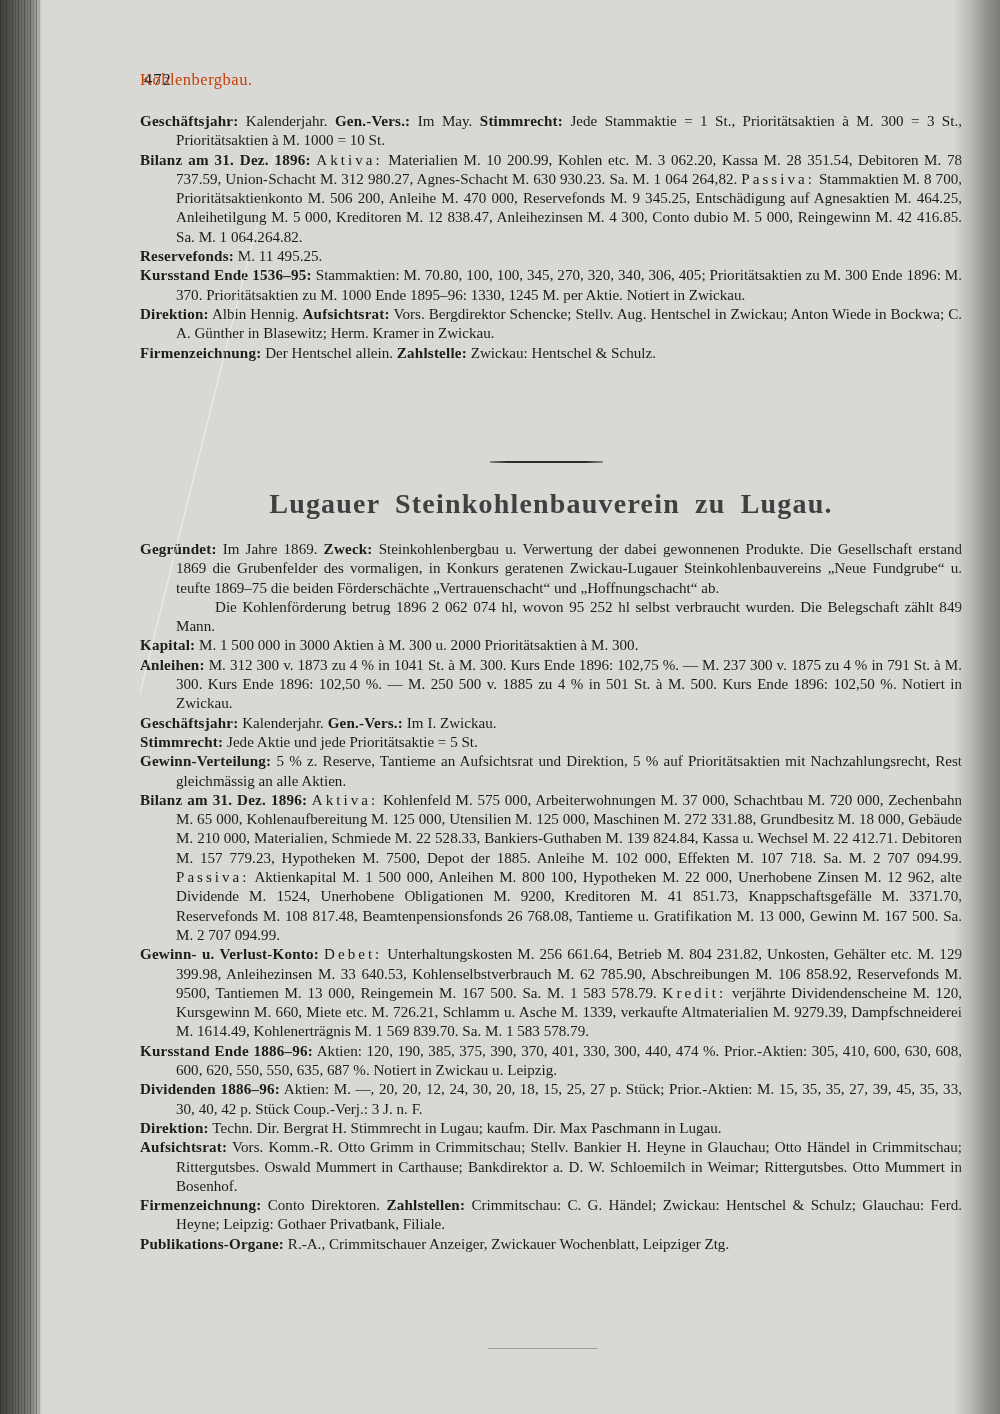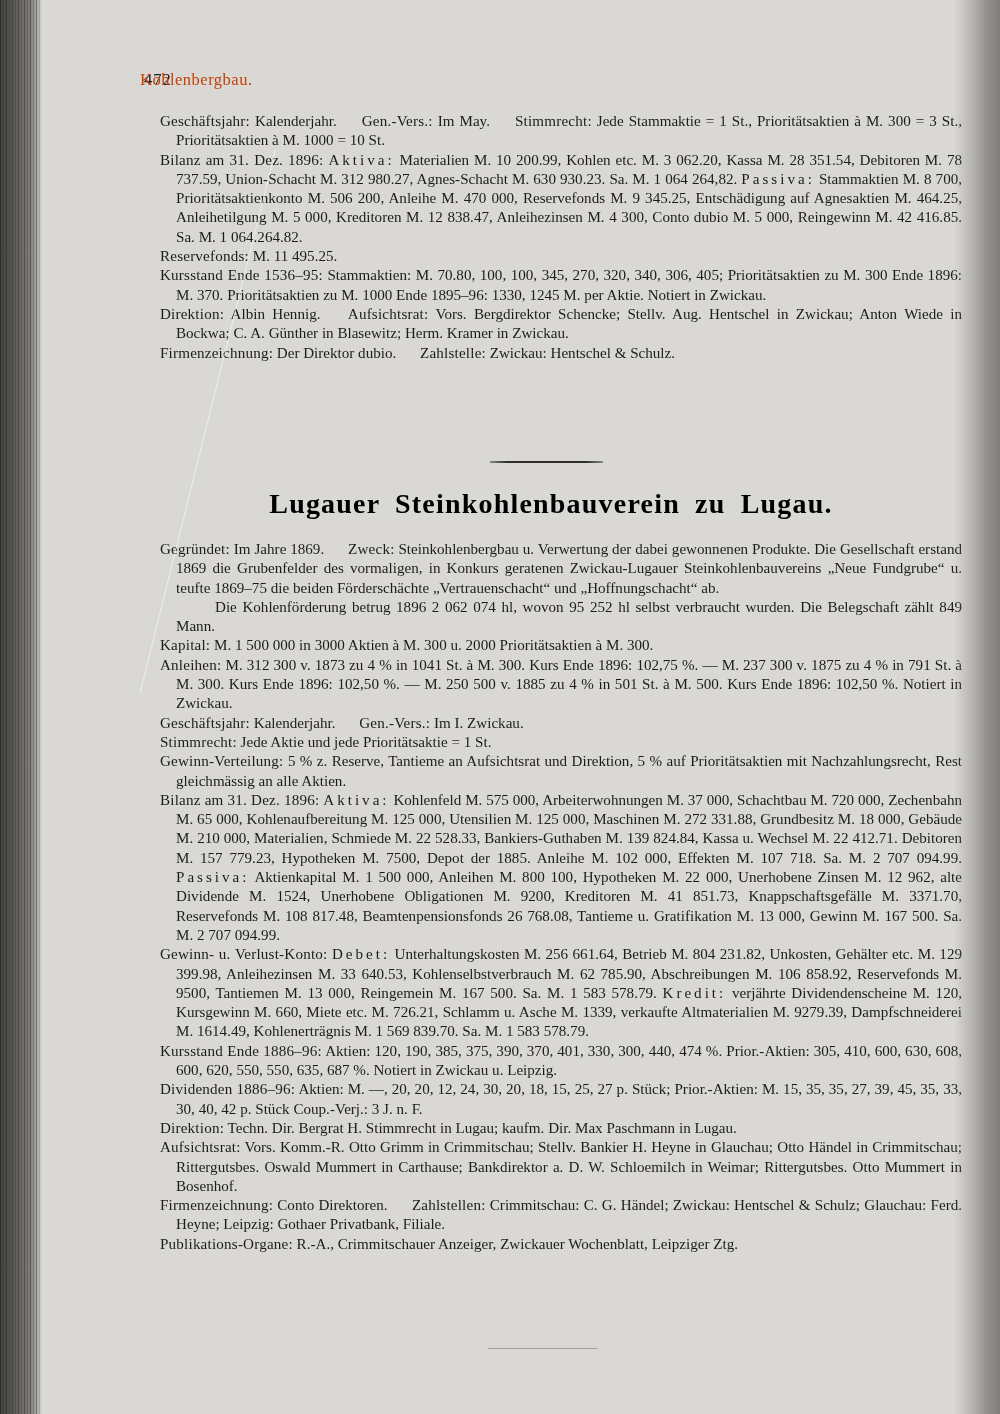--- a/index.html
+++ b/index.html
@@ -36,64 +36,64 @@
     position:absolute;left:140px;width:822px;z-index:1;
     font-size:15.1px;line-height:19.3px;
     text-align:justify;
   }
   .entry-1{top:112px;}
   .entry-2{top:540px;}
   .para{
     padding-left:36px;text-indent:-36px;margin:0;
   }
   .para.sub{text-indent:39px;}
-  .lbl{font-weight:normal;letter-spacing:.2px;margin-left:20px;}
+  .lbl{font-weight:bold;letter-spacing:.2px;}
   .sperr{letter-spacing:3px;}
   .rule{
     position:absolute;height:2px;z-index:1;border:none;margin:0;
   }
   .rule-top{left:490px;top:461px;width:113px;background:linear-gradient(90deg,rgba(40,40,38,.45),#2e2d2b 15%,#2e2d2b 85%,rgba(40,40,38,.45));}
   .rule-bottom{left:488px;top:1348px;width:110px;height:1px;background:rgba(60,60,58,.35);}
   .section-title{
     position:absolute;left:140px;top:488px;width:822px;z-index:1;
     text-align:center;font-size:28px;font-weight:bold;
-    letter-spacing:1.2px;word-spacing:7px;color:#000000;
+    letter-spacing:1.2px;word-spacing:7px;color:#404040;
   }
 </style>
 </head>
 <body>
 
 <div class="gutter-left"></div>
 <div class="gutter-right"></div>
 <div class="scratch" style="left:275px;top:150px;height:560px;transform:rotate(14deg);transform-origin:top;"></div>
 
 <div class="header">
   <span class="page-number">472</span>
   <span class="running-title">Kohlenbergbau.</span>
 </div>
 
 <div class="entry entry-1">
   <p class="para"><span class="lbl">Geschäftsjahr:</span><span> Kalenderjahr. </span><span class="lbl">Gen.-Vers.:</span><span> Im May. </span><span class="lbl">Stimmrecht:</span><span> Jede Stammaktie = 1 St., Prioritätsaktien à M. 300 = 3 St., Prioritätsaktien à M. 1000 = 10 St.</span></p>
   <p class="para"><span class="lbl">Bilanz am 31. Dez. 1896:</span><span> </span><span class="sperr">Aktiva:</span><span> Materialien M. 10 200.99, Kohlen etc. M. 3 062.20, Kassa M. 28 351.54, Debitoren M. 78 737.59, Union-Schacht M. 312 980.27, Agnes-Schacht M. 630 930.23. Sa. M. 1 064 264,82. </span><span class="sperr">Passiva:</span><span> Stammaktien M. 8 700, Prioritätsaktienkonto M. 506 200, Anleihe M. 470 000, Reservefonds M. 9 345.25, Entschädigung auf Agnesaktien M. 464.25, Anleihetilgung M. 5 000, Kreditoren M. 12 838.47, Anleihezinsen M. 4 300, Conto dubio M. 5 000, Reingewinn M. 42 416.85. Sa. M. 1 064.264.82.</span></p>
   <p class="para"><span class="lbl">Reservefonds:</span><span> M. 11 495.25.</span></p>
   <p class="para"><span class="lbl">Kursstand Ende 1536–95:</span><span> Stammaktien: M. 70.80, 100, 100, 345, 270, 320, 340, 306, 405; Prioritätsaktien zu M. 300 Ende 1896: M. 370. Prioritätsaktien zu M. 1000 Ende 1895–96: 1330, 1245 M. per Aktie. Notiert in Zwickau.</span></p>
   <p class="para"><span class="lbl">Direktion:</span><span> Albin Hennig. </span><span class="lbl">Aufsichtsrat:</span><span> Vors. Bergdirektor Schencke; Stellv. Aug. Hentschel in Zwickau; Anton Wiede in Bockwa; C. A. Günther in Blasewitz; Herm. Kramer in Zwickau.</span></p>
-  <p class="para"><span class="lbl">Firmenzeichnung:</span><span> Der Direktor dubio. </span><span class="lbl">Zahlstelle:</span><span> Zwickau: Hentschel &amp; Schulz.</span></p>
+  <p class="para"><span class="lbl">Firmenzeichnung:</span><span> Der Hentschel allein. </span><span class="lbl">Zahlstelle:</span><span> Zwickau: Hentschel &amp; Schulz.</span></p>
 </div>
 
 <hr class="rule rule-top">
 <div class="section-title">Lugauer Steinkohlenbauverein zu Lugau.</div>
 
 <div class="entry entry-2">
   <p class="para"><span class="lbl">Gegründet:</span><span> Im Jahre 1869. </span><span class="lbl">Zweck:</span><span> Steinkohlenbergbau u. Verwertung der dabei gewonnenen Produkte. Die Gesellschaft erstand 1869 die Grubenfelder des vormaligen, in Konkurs geratenen Zwickau-Lugauer Steinkohlenbauvereins „Neue Fundgrube“ u. teufte 1869–75 die beiden Förderschächte „Vertrauenschacht“ und „Hoffnungschacht“ ab.</span></p>
   <p class="para sub"><span>Die Kohlenförderung betrug 1896 2 062 074 hl, wovon 95 252 hl selbst verbraucht wurden. Die Belegschaft zählt 849 Mann.</span></p>
   <p class="para"><span class="lbl">Kapital:</span><span> M. 1 500 000 in 3000 Aktien à M. 300 u. 2000 Prioritätsaktien à M. 300.</span></p>
   <p class="para"><span class="lbl">Anleihen:</span><span> M. 312 300 v. 1873 zu 4 % in 1041 St. à M. 300. Kurs Ende 1896: 102,75 %. — M. 237 300 v. 1875 zu 4 % in 791 St. à M. 300. Kurs Ende 1896: 102,50 %. — M. 250 500 v. 1885 zu 4 % in 501 St. à M. 500. Kurs Ende 1896: 102,50 %. Notiert in Zwickau.</span></p>
   <p class="para"><span class="lbl">Geschäftsjahr:</span><span> Kalenderjahr. </span><span class="lbl">Gen.-Vers.:</span><span> Im I. Zwickau.</span></p>
-  <p class="para"><span class="lbl">Stimmrecht:</span><span> Jede Aktie und jede Prioritätsaktie = 1 St.</span></p>
+  <p class="para"><span class="lbl">Stimmrecht:</span><span> Jede Aktie und jede Prioritätsaktie = 5 St.</span></p>
   <p class="para"><span class="lbl">Gewinn-Verteilung:</span><span> 5 % z. Reserve, Tantieme an Aufsichtsrat und Direktion, 5 % auf Prioritätsaktien mit Nachzahlungsrecht, Rest gleichmässig an alle Aktien.</span></p>
   <p class="para"><span class="lbl">Bilanz am 31. Dez. 1896:</span><span> </span><span class="sperr">Aktiva:</span><span> Kohlenfeld M. 575 000, Arbeiterwohnungen M. 37 000, Schachtbau M. 720 000, Zechenbahn M. 65 000, Kohlenaufbereitung M. 125 000, Utensilien M. 125 000, Maschinen M. 272 331.88, Grundbesitz M. 18 000, Gebäude M. 210 000, Materialien, Schmiede M. 22 528.33, Bankiers-Guthaben M. 139 824.84, Kassa u. Wechsel M. 22 412.71. Debitoren M. 157 779.23, Hypotheken M. 7500, Depot der 1885. Anleihe M. 102 000, Effekten M. 107 718. Sa. M. 2 707 094.99. </span><span class="sperr">Passiva:</span><span> Aktienkapital M. 1 500 000, Anleihen M. 800 100, Hypotheken M. 22 000, Unerhobene Zinsen M. 12 962, alte Dividende M. 1524, Unerhobene Obligationen M. 9200, Kreditoren M. 41 851.73, Knappschaftsgefälle M. 3371.70, Reservefonds M. 108 817.48, Beamtenpensionsfonds 26 768.08, Tantieme u. Gratifikation M. 13 000, Gewinn M. 167 500. Sa. M. 2 707 094.99.</span></p>
   <p class="para"><span class="lbl">Gewinn- u. Verlust-Konto:</span><span> </span><span class="sperr">Debet:</span><span> Unterhaltungskosten M. 256 661.64, Betrieb M. 804 231.82, Unkosten, Gehälter etc. M. 129 399.98, Anleihezinsen M. 33 640.53, Kohlenselbstverbrauch M. 62 785.90, Abschreibungen M. 106 858.92, Reservefonds M. 9500, Tantiemen M. 13 000, Reingemein M. 167 500. Sa. M. 1 583 578.79. </span><span class="sperr">Kredit:</span><span> verjährte Dividendenscheine M. 120, Kursgewinn M. 660, Miete etc. M. 726.21, Schlamm u. Asche M. 1339, verkaufte Altmaterialien M. 9279.39, Dampfschneiderei M. 1614.49, Kohlenerträgnis M. 1 569 839.70. Sa. M. 1 583 578.79.</span></p>
   <p class="para"><span class="lbl">Kursstand Ende 1886–96:</span><span> Aktien: 120, 190, 385, 375, 390, 370, 401, 330, 300, 440, 474 %. Prior.-Aktien: 305, 410, 600, 630, 608, 600, 620, 550, 550, 635, 687 %. Notiert in Zwickau u. Leipzig.</span></p>
   <p class="para"><span class="lbl">Dividenden 1886–96:</span><span> Aktien: M. —, 20, 20, 12, 24, 30, 20, 18, 15, 25, 27 p. Stück; Prior.-Aktien: M. 15, 35, 35, 27, 39, 45, 35, 33, 30, 40, 42 p. Stück Coup.-Verj.: 3 J. n. F.</span></p>
   <p class="para"><span class="lbl">Direktion:</span><span> Techn. Dir. Bergrat H. Stimmrecht in Lugau; kaufm. Dir. Max Paschmann in Lugau.</span></p>
   <p class="para"><span class="lbl">Aufsichtsrat:</span><span> Vors. Komm.-R. Otto Grimm in Crimmitschau; Stellv. Bankier H. Heyne in Glauchau; Otto Händel in Crimmitschau; Rittergutsbes. Oswald Mummert in Carthause; Bankdirektor a. D. W. Schloemilch in Weimar; Rittergutsbes. Otto Mummert in Bosenhof.</span></p>
   <p class="para"><span class="lbl">Firmenzeichnung:</span><span> Conto Direktoren. </span><span class="lbl">Zahlstellen:</span><span> Crimmitschau: C. G. Händel; Zwickau: Hentschel &amp; Schulz; Glauchau: Ferd. Heyne; Leipzig: Gothaer Privatbank, Filiale.</span></p>
   <p class="para"><span class="lbl">Publikations-Organe:</span><span> R.-A., Crimmitschauer Anzeiger, Zwickauer Wochenblatt, Leipziger Ztg.</span></p>
 </div>

